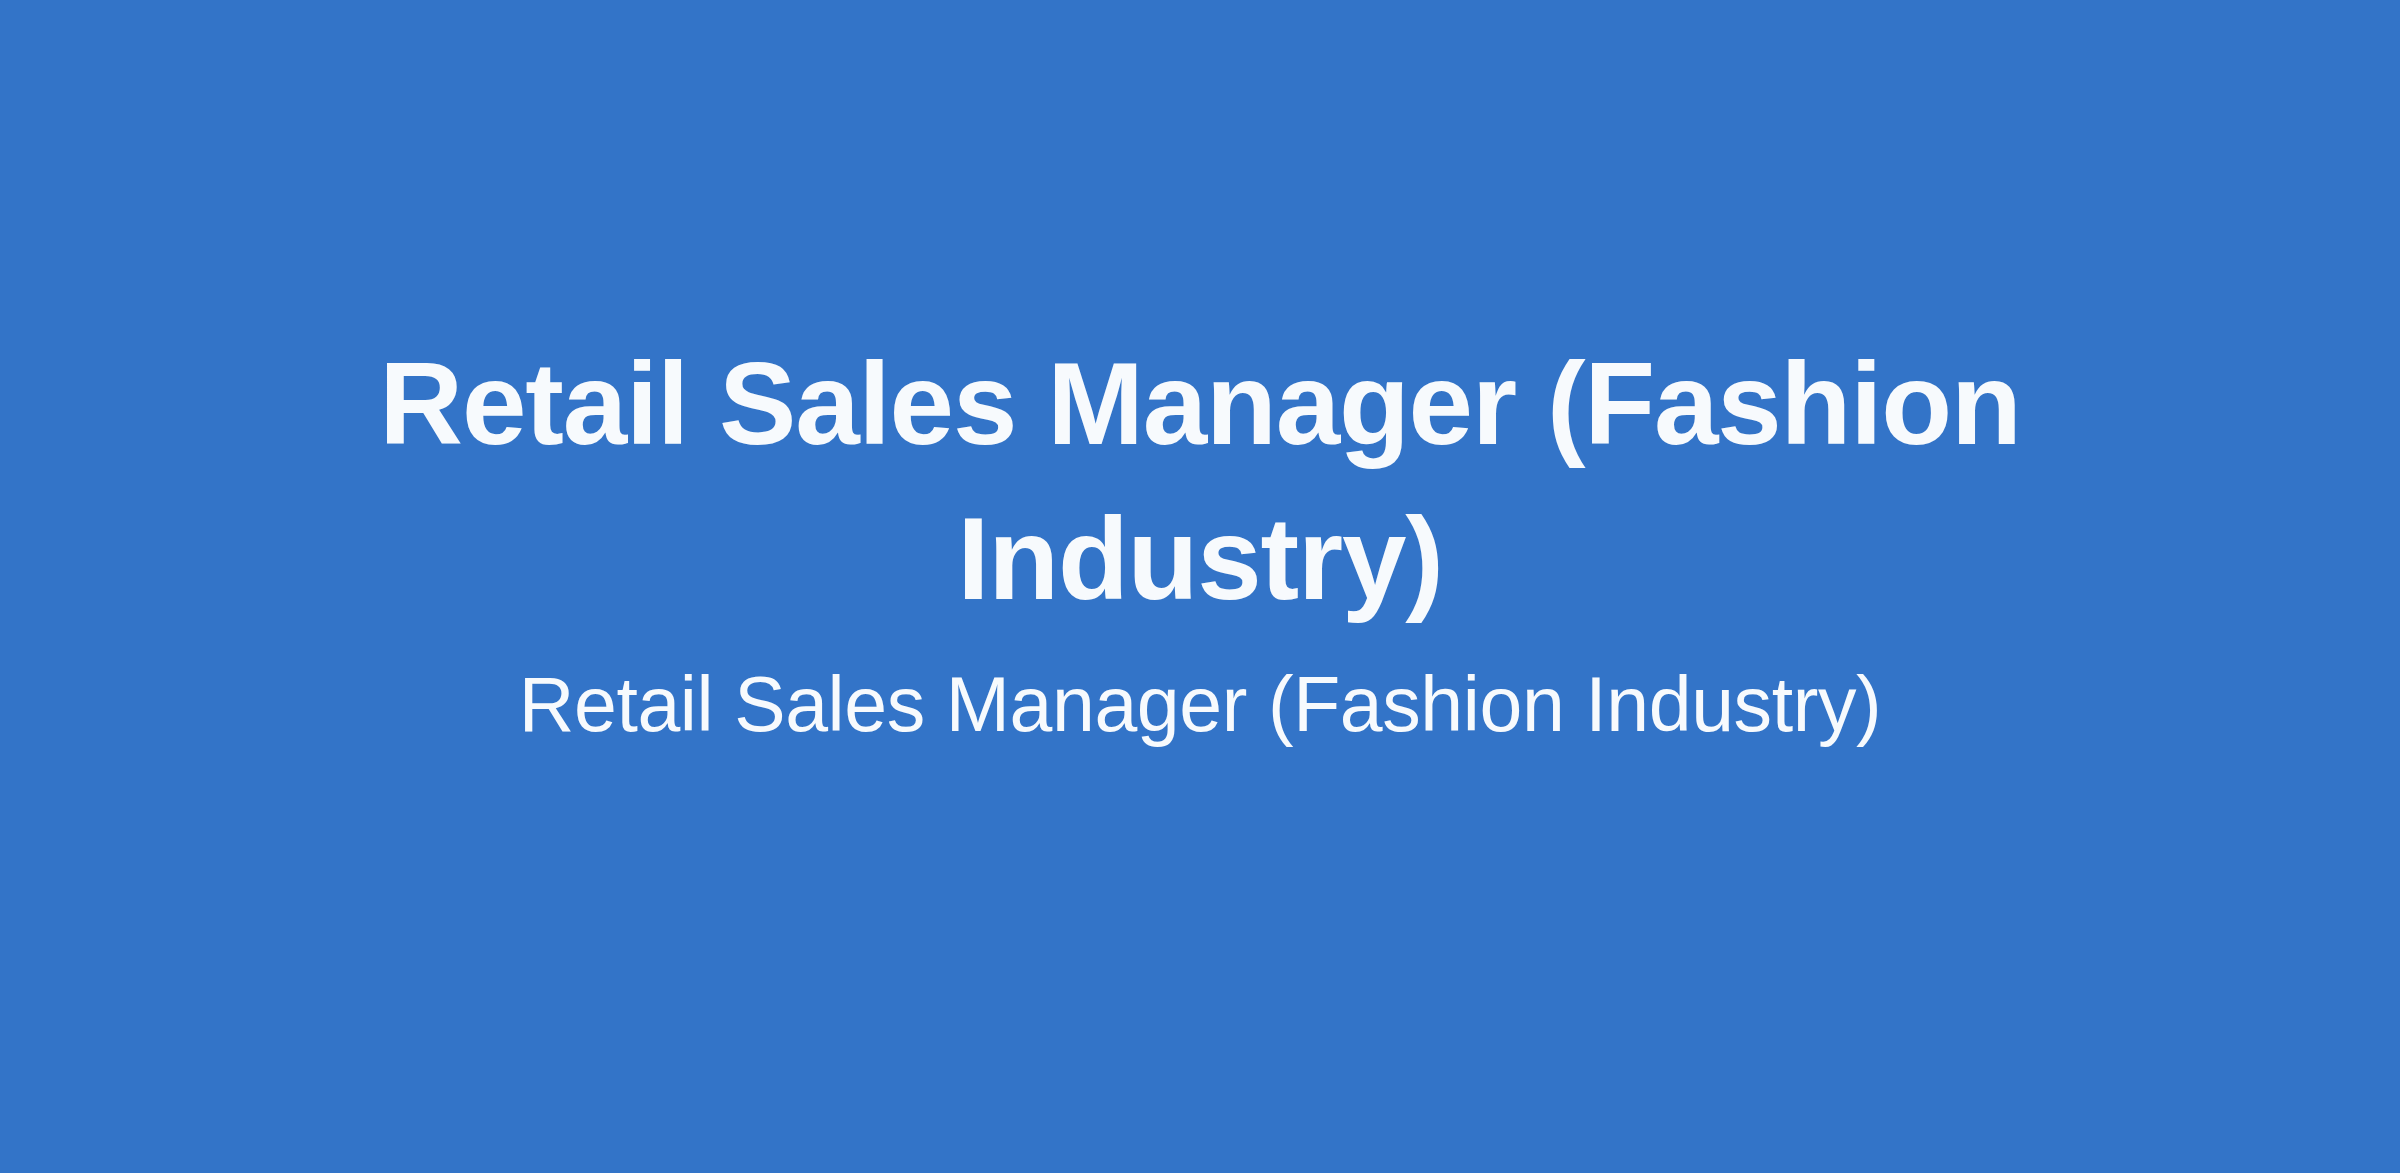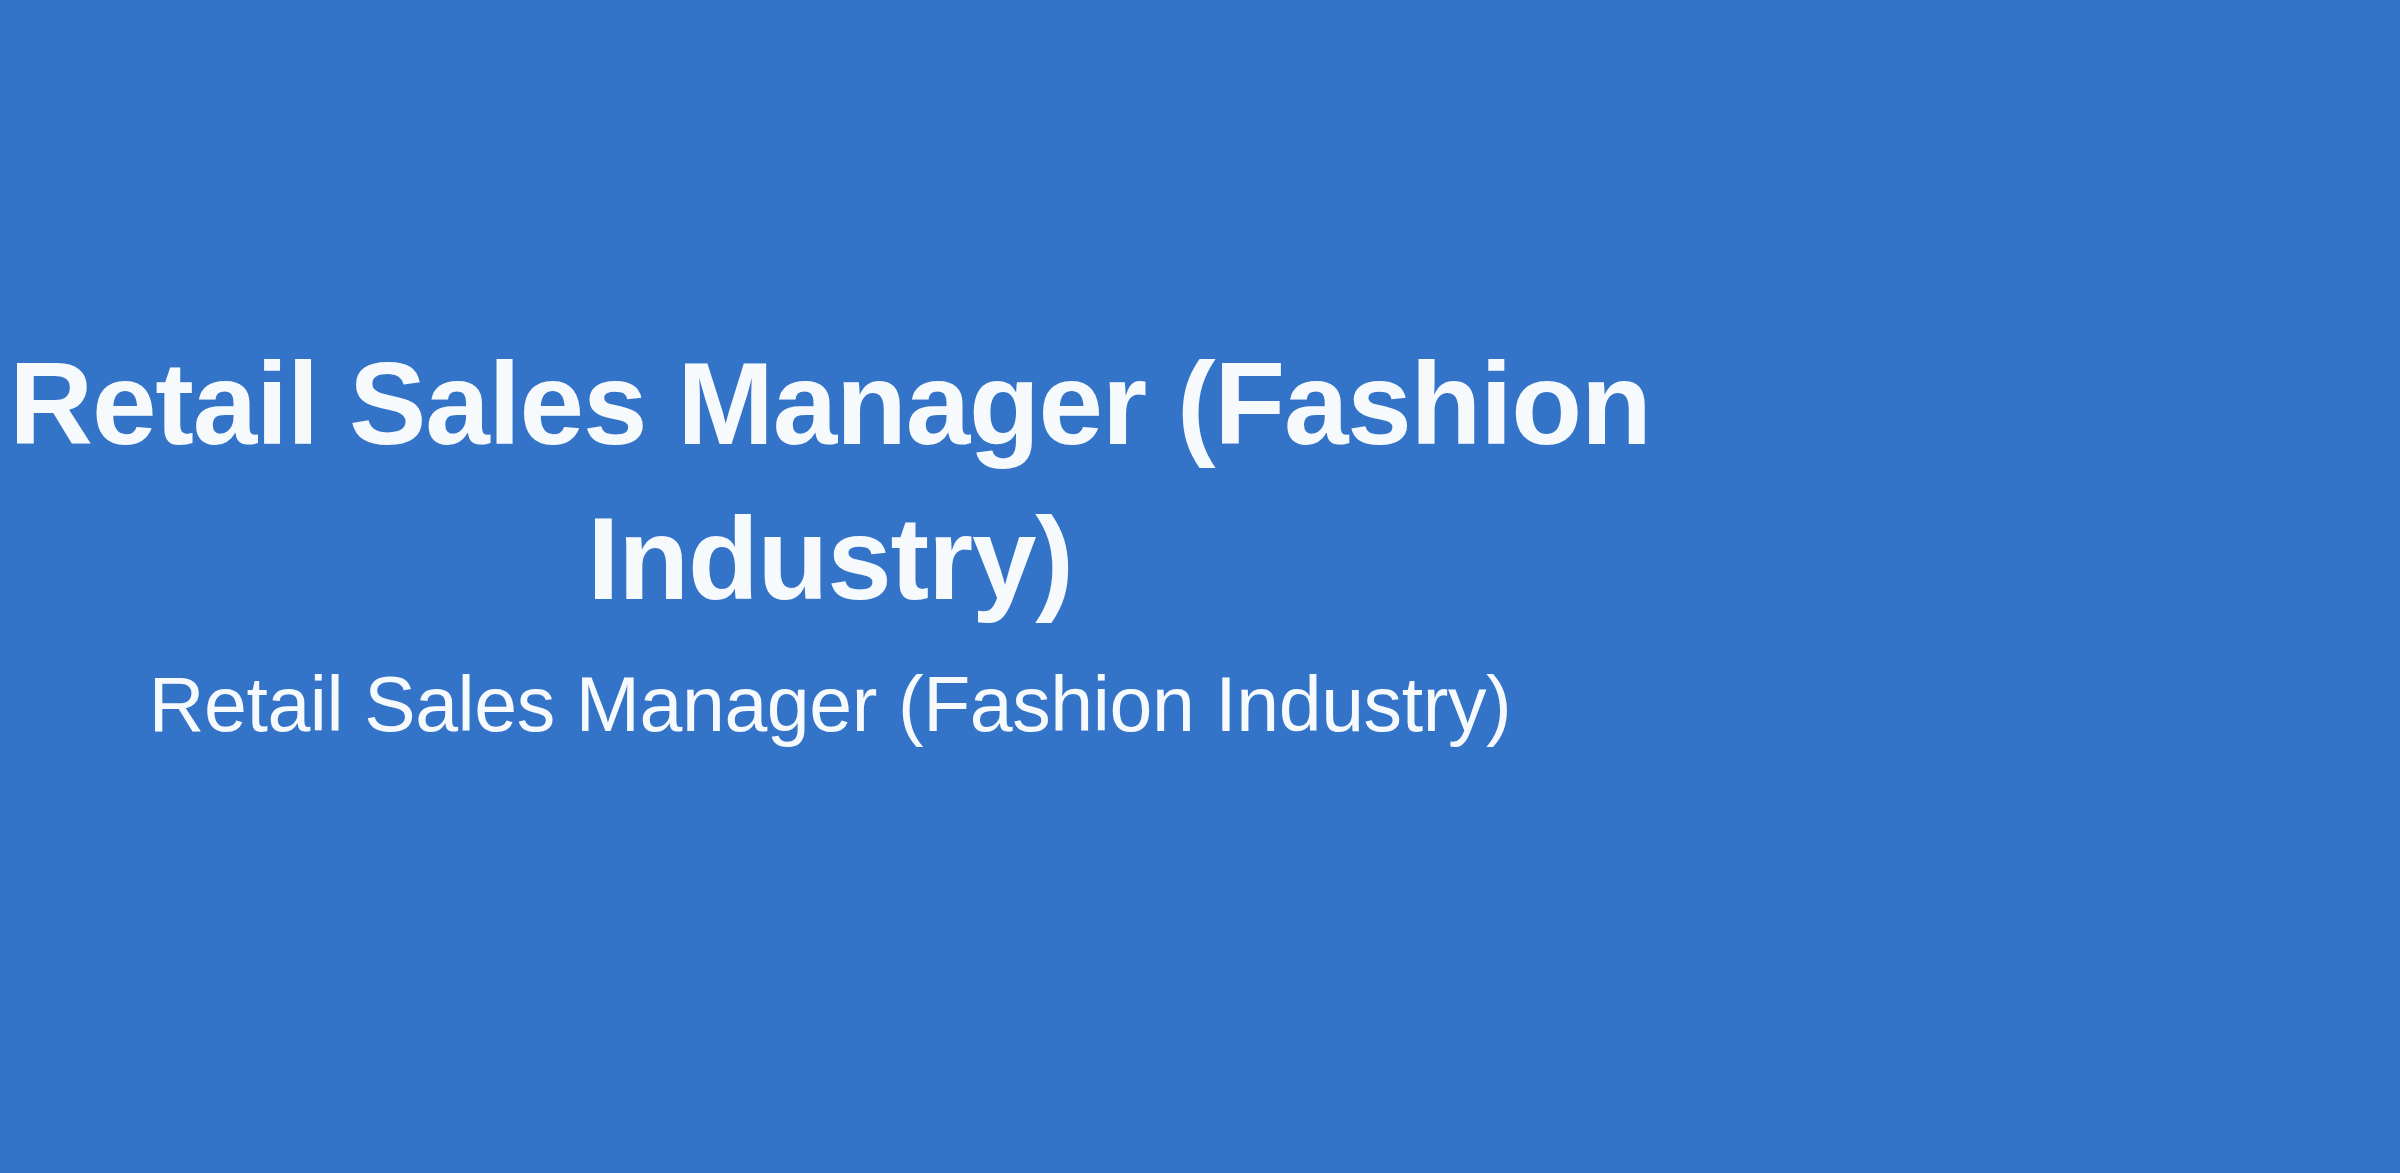--- a/index.html
+++ b/index.html
@@ -16,20 +16,21 @@
   }
 
   #title-card {
     position: relative;
     width: 2400px;
     height: 1173px;
     background: #3374c8;
     box-sizing: border-box;
     display: flex;
     flex-direction: column;
+    align-items: center;
     justify-content: center;
   }
 
   #text-block {
     width: 1660px;
     margin-top: -96px;
     display: flex;
     flex-direction: column;
     align-items: center;
     text-align: center;

